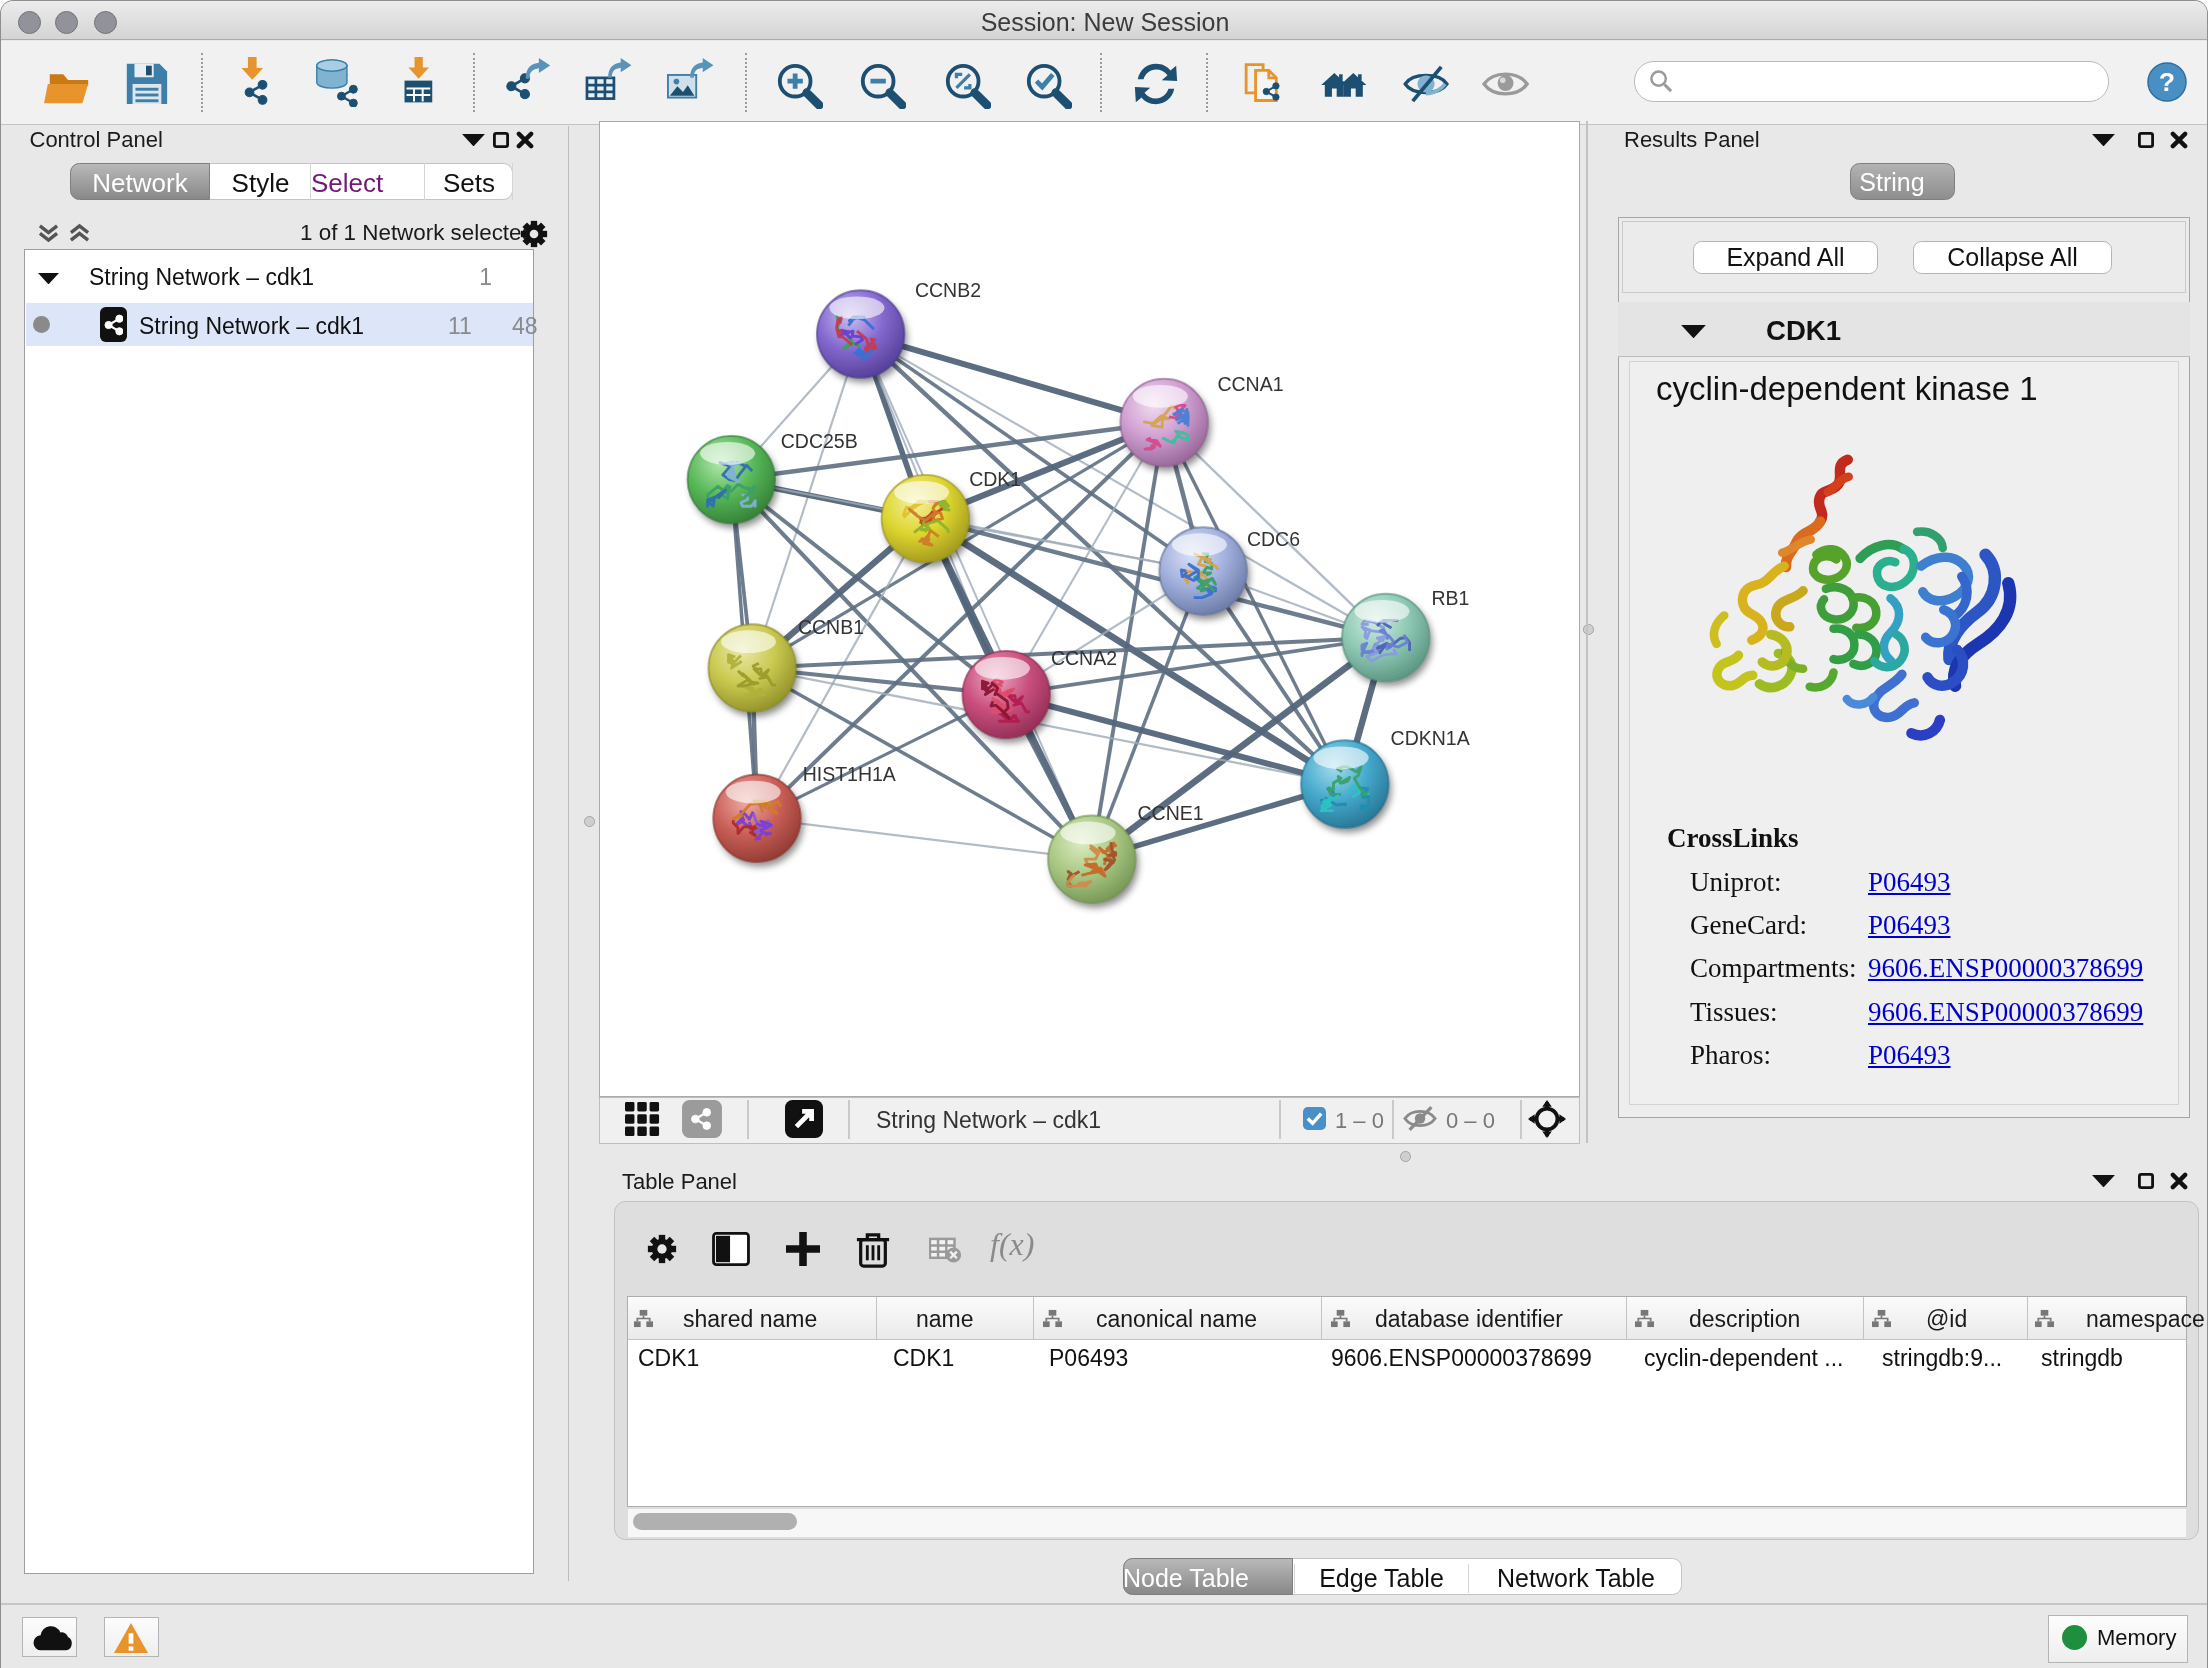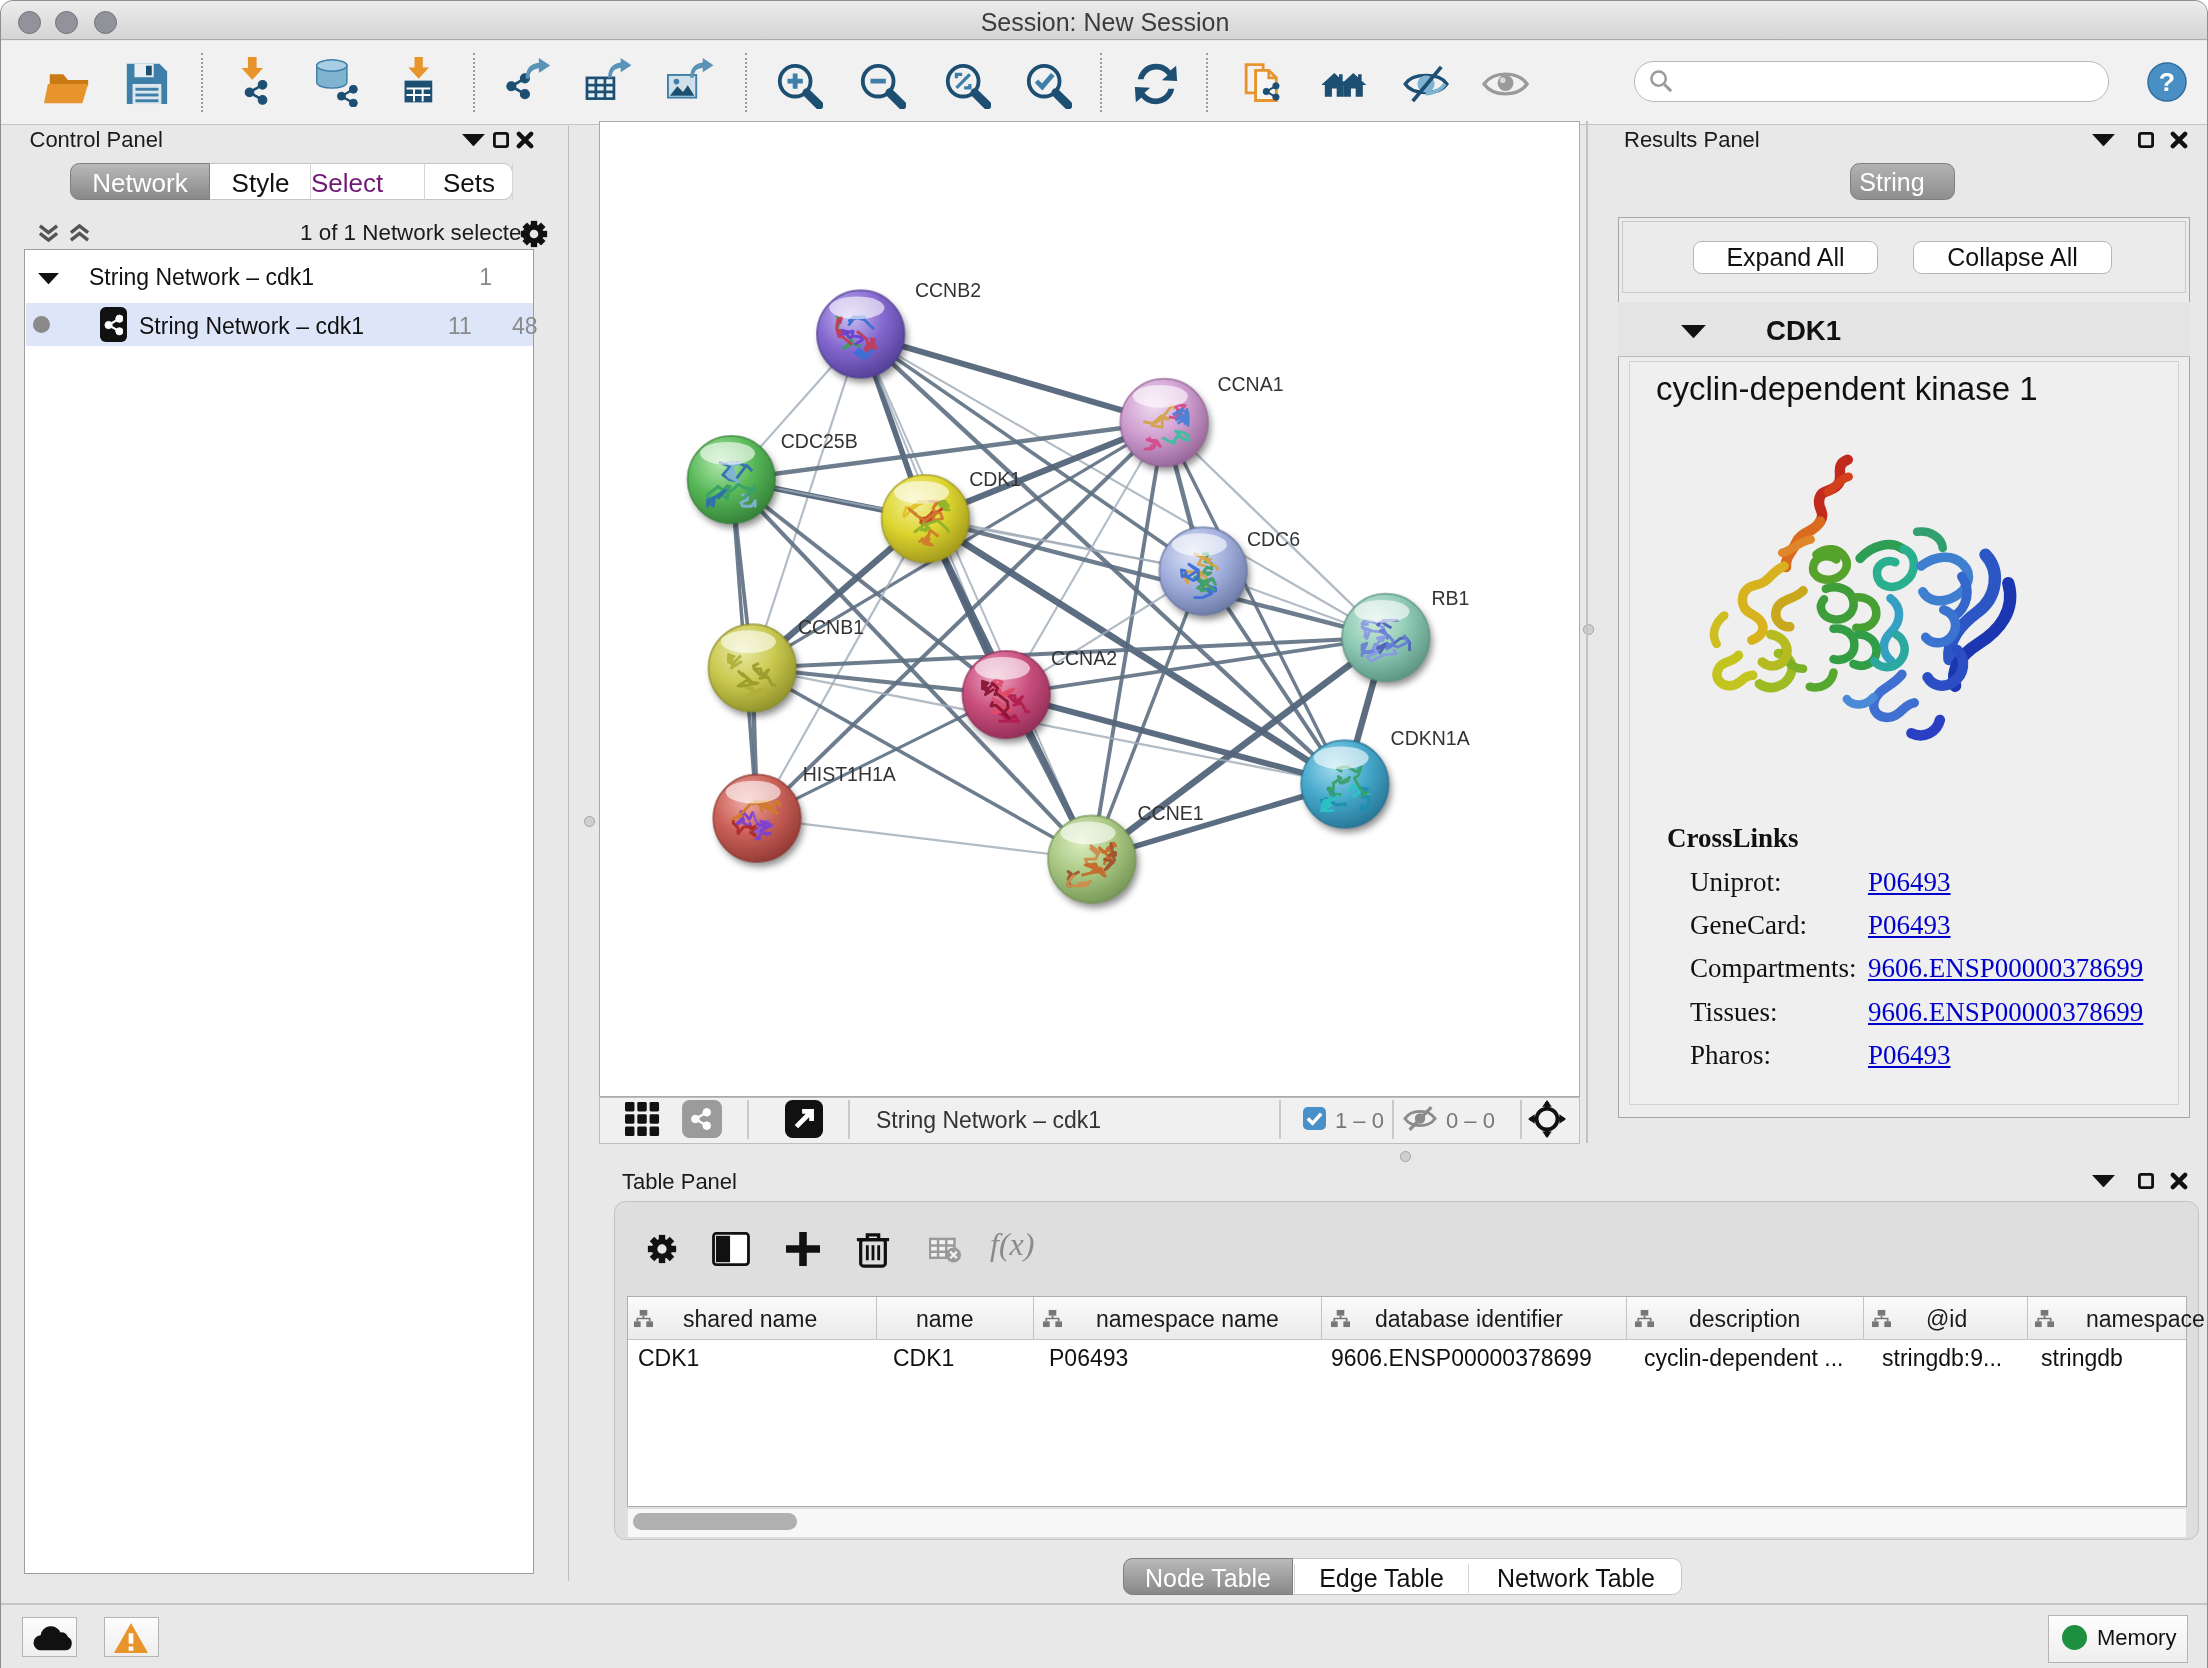--- a/index.html
+++ b/index.html
@@ -650,21 +650,21 @@
     <div class="abs" style="left:682px;top:1305px;font-size:23px;color:#1a1a1a;white-space:nowrap">shared name</div>
     <div class="abs" style="left:915px;top:1305px;font-size:23px;color:#1a1a1a;white-space:nowrap">name</div>
     <svg style="position:absolute;left:1041px;top:1308px" width="21" height="19" viewBox="0 0 22 20">
       <g fill="#777">
         <rect x="7" y="1" width="8" height="6"></rect>
         <rect x="1" y="13" width="7" height="6"></rect>
         <rect x="14" y="13" width="7" height="6"></rect>
         <path d="M11 7 v3 M4.5 13 v-3 h13 v3" stroke="#777" stroke-width="1.8" fill="none"></path>
       </g>
     </svg>
-    <div class="abs" style="left:1095px;top:1305px;font-size:23px;color:#1a1a1a;white-space:nowrap">namespace name</div>
+    <div class="abs" style="left:1095px;top:1305px;font-size:23px;color:#1a1a1a;white-space:nowrap">canonical name</div>
     <svg style="position:absolute;left:1329px;top:1308px" width="21" height="19" viewBox="0 0 22 20">
       <g fill="#777">
         <rect x="7" y="1" width="8" height="6"></rect>
         <rect x="1" y="13" width="7" height="6"></rect>
         <rect x="14" y="13" width="7" height="6"></rect>
         <path d="M11 7 v3 M4.5 13 v-3 h13 v3" stroke="#777" stroke-width="1.8" fill="none"></path>
       </g>
     </svg>
     <div class="abs" style="left:1374px;top:1305px;font-size:23px;color:#1a1a1a;white-space:nowrap">database identifier</div>
     <svg style="position:absolute;left:1633px;top:1308px" width="21" height="19" viewBox="0 0 22 20">
@@ -698,21 +698,21 @@
     <div class="abs" style="left:892px;top:1344px;font-size:23px;color:#111;white-space:nowrap">CDK1</div>
     <div class="abs" style="left:1048px;top:1344px;font-size:23px;color:#111;white-space:nowrap">P06493</div>
     <div class="abs" style="left:1330px;top:1344px;font-size:23px;color:#111;white-space:nowrap">9606.ENSP00000378699</div>
     <div class="abs" style="left:1643px;top:1344px;font-size:23px;color:#111;white-space:nowrap">cyclin-dependent ...</div>
     <div class="abs" style="left:1881px;top:1344px;font-size:23px;color:#111;white-space:nowrap">stringdb:9...</div>
     <div class="abs" style="left:2040px;top:1344px;font-size:23px;color:#111;white-space:nowrap">stringdb</div>
     <div class="abs" style="left:627px;top:1507px;width:1558px;height:28.5px;background:#f7f7f7;border-top:1px solid #ddd"></div>
     <div class="abs" style="left:632px;top:1512px;width:164px;height:17px;background:#b0b0b0;border-radius:8.6px"></div>
     <div class="abs" style="left:1122px;top:1557px;width:559px;height:37px;background:#fff;border:1.4px solid #c3c3c3;border-radius:9.5px"></div>
     <div class="abs" style="left:1122px;top:1557px;width:170px;height:37px;background:linear-gradient(#b9b9b9,#888);border:1.4px solid #7e7e7e;border-radius:9.5px 0 0 9.5px"></div>
-    <div class="abs" style="left:1122px;top:1563px;width:170px;text-align:center;font-size:25px;color:#fff">Node Table</div>
+    <div class="abs" style="left:1122px;top:1563px;width:170px;font-size:25px;color:#fff">Node Table</div>
     <div class="abs" style="left:1293px;top:1563px;width:174px;text-align:center;font-size:25px;color:#111;border-left:1.4px solid #d5d5d5">Edge Table</div>
     <div class="abs" style="left:1467px;top:1563px;width:215px;text-align:center;font-size:25px;color:#111;border-left:1.4px solid #d5d5d5">Network Table</div>
     <div class="abs" style="left:0;top:1602px;width:2208px;height:1.9px;background:#c6c6c6"></div>
     <div class="abs" style="left:21px;top:1616px;width:55px;height:40px;background:linear-gradient(#fdfdfd,#eee);border:1.4px solid #b4b4b4"></div>
     <svg style="position:absolute;left:27px;top:1621px" width="45" height="34" viewBox="0 0 47 36">
       <path d="M14 30 a8 8 0 0 1 -1 -16 a11 11 0 0 1 21 -3 a7 7 0 0 1 8 5 a7.5 7.5 0 0 1 -2 14z" fill="#111"></path>
     </svg>
     <div class="abs" style="left:103px;top:1616px;width:55px;height:40px;background:linear-gradient(#fdfdfd,#eee);border:1.4px solid #b4b4b4"></div>
     <svg style="position:absolute;left:111px;top:1620px" width="38" height="34" viewBox="0 0 40 36">
       <path d="M20 2 L38 34 H2z" fill="#e8942d"></path>

